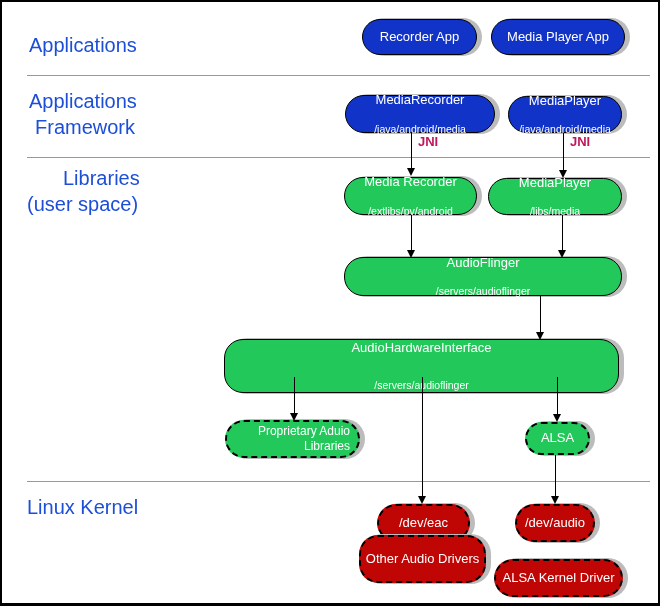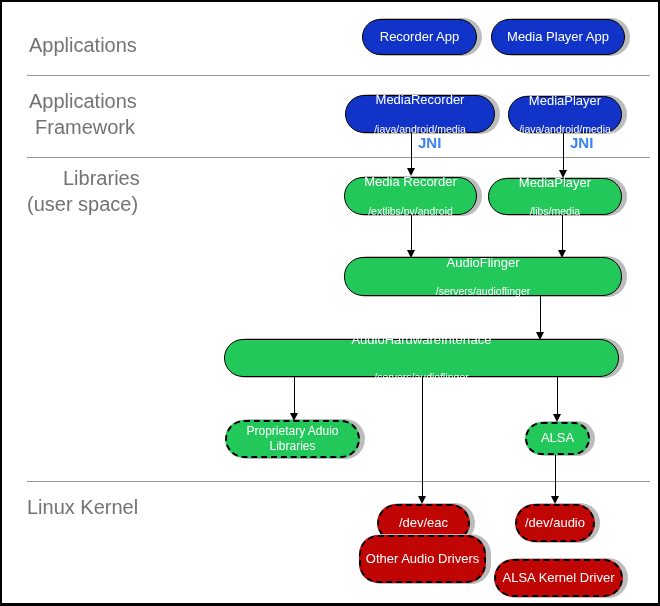--- a/index.html
+++ b/index.html
@@ -6,47 +6,47 @@
   #canvas{
     position:relative;
     width:656px;height:601px;
     border:2px solid #000;
     border-bottom-width:3px;
     background:#fff;
     font-family:"Liberation Sans",sans-serif;
     overflow:hidden;
   }
   .divider{position:absolute;left:25px;width:623px;height:1px;background:#999;}
-  .layer-label{position:absolute;color:#737373;font-size:20px;line-height:26px;white-space:nowrap;}
+  .layer-label{position:absolute;color:#1d4ed8;font-size:20px;line-height:26px;white-space:nowrap;}
   .node{
     position:absolute;
     border:1.5px solid #000;
     border-radius:19px;
     color:#fff;
     display:flex;flex-direction:column;align-items:center;justify-content:center;
     text-align:center;
     box-shadow:4px 0 0 1px #bcbcbc;
     box-sizing:border-box;
     line-height:1.25;
   }
   .blue{background:#1133C8;}
   .green{background:#22C85A;}
   .red{background:#C00505;}
   .dashed{border-style:dashed;border-width:2px;}
-  .node-title{font-size:13px;}
+  .node-title{font-size:13px;text-align:right;}
   .node-title.wrap{font-size:12px;padding:0 8px;}
   .node-sub{font-size:10.5px;margin-top:14px;}
   .vline{position:absolute;width:1px;background:#000;}
   .arrowhead{
     position:absolute;width:0;height:0;
     border-left:4px solid transparent;
     border-right:4px solid transparent;
     border-top:8px solid #000;
   }
-  .edge-label{position:absolute;color:#3b82f6;font-size:15px;font-weight:bold;}
+  .edge-label{position:absolute;color:#be185d;font-size:13px;font-weight:bold;}
 </style>
 </head>
 <body>
 
 <div id="canvas">
 
   <div class="divider" style="top:73px;"></div>
   <div class="divider" style="top:155px;"></div>
   <div class="divider" style="top:479px;"></div>
 
@@ -86,21 +86,21 @@
     <div class="node-sub">/extlibs/pv/android</div>
   </div>
   <div class="node green" style="left:486px;top:176px;width:134px;height:37px;">
     <div class="node-title">MediaPlayer</div>
     <div class="node-sub">/libs/media</div>
   </div>
   <div class="node green" style="left:342px;top:255px;width:278px;height:39px;">
     <div class="node-title">AudioFlinger</div>
     <div class="node-sub">/servers/audioflinger</div>
   </div>
-  <div class="node green" style="left:222px;top:337px;width:395px;height:38px;gap:8px;">
+  <div class="node green" style="left:222px;top:337px;width:395px;height:54px;gap:8px;">
     <div class="node-title">AudioHardwareInterface</div>
     <div class="node-sub">/servers/audioflinger</div>
   </div>
   <div class="node green dashed" style="left:223px;top:418px;width:135px;height:38px;">
     <div class="node-title wrap">Proprietary Aduio Libraries</div>
   </div>
   <div class="node green dashed" style="left:523px;top:420px;width:65px;height:33px;">
     <div class="node-title">ALSA</div>
   </div>
 

